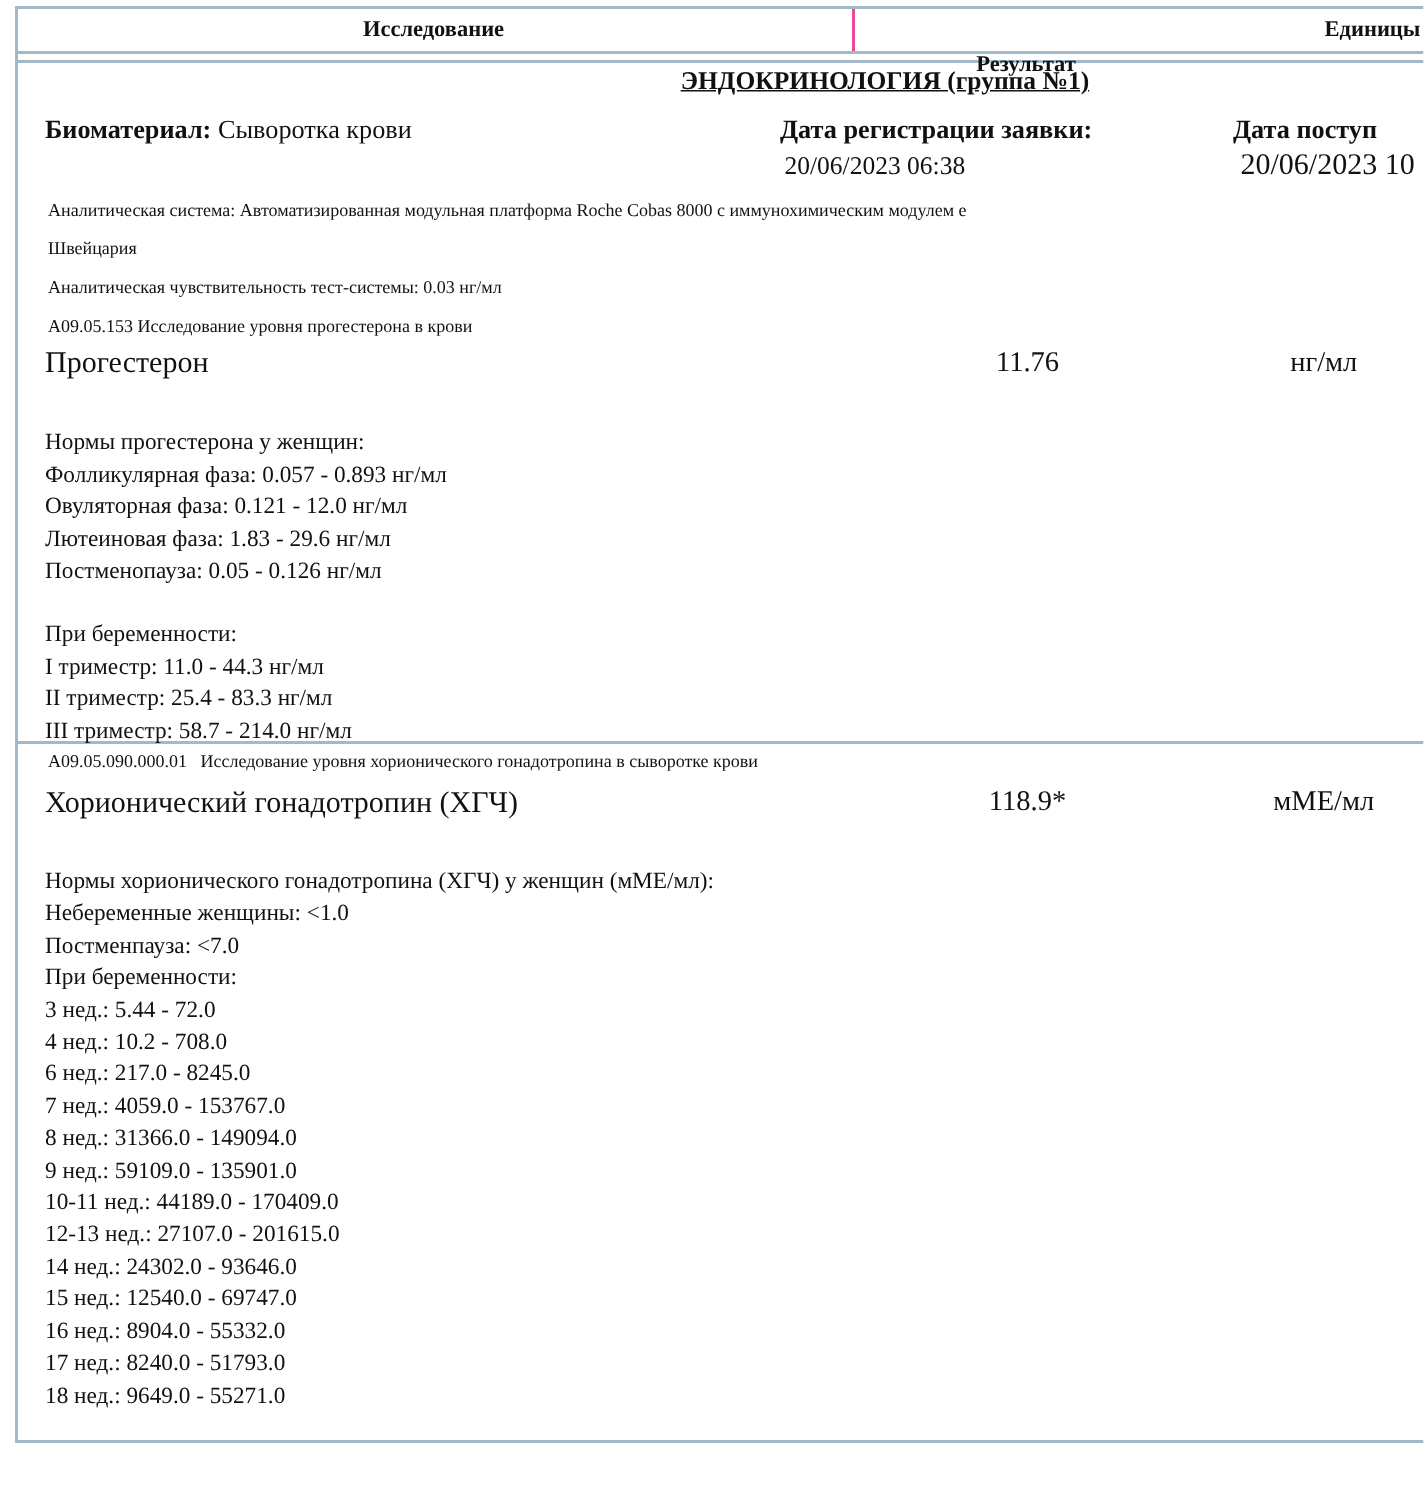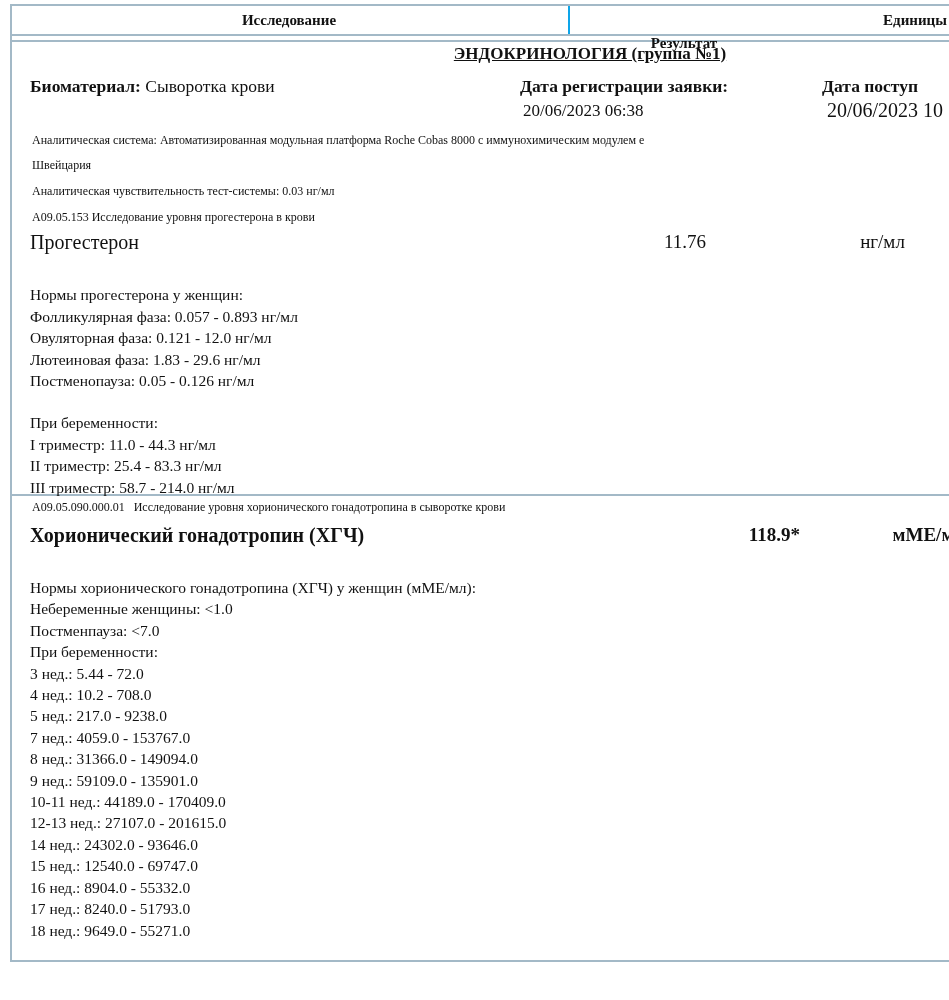--- a/index.html
+++ b/index.html
@@ -23,21 +23,21 @@
     position: absolute; left: 10px; top: 4px;
     width: 1160px; height: 32px;
     border-top: 2px solid #a3b9c7;
     border-bottom: 2px solid #a3b9c7;
     display: flex; align-items: stretch;
     font-weight: bold; font-size: 15px;
   }
   .header-cell {
     display: flex; align-items: center; justify-content: center;
   }
-  .hc-study  { width: 560px; border-right: 2px solid #0ea5e9; }
+  .hc-study  { width: 560px; border-right: 2px solid #ec4899; }
   .hc-result { width: 230px; border-right: 2px solid #a3b9c7; margin-top: 37px; }
   .hc-units  { width: 230px; }
   .body-box {
     position: absolute; left: 10px; top: 40px;
     width: 1200px; height: 922px;
     border-top: 2px solid #a3b9c7;
     border-bottom: 2px solid #a3b9c7;
   }
   .section-divider {
     position: absolute; left: 10px; top: 494px;
@@ -63,21 +63,21 @@
   .it1 { top: 133px; }
   .it2 { top: 158px; }
   .it3 { top: 184px; }
   .code1 { top: 210px; }
   .code2 { top: 500px; }
   .test-name   { left: 30px; font-size: 20px; white-space: nowrap; }
   .test-result { left: 570px; width: 230px; text-align: center; font-size: 19px; }
   .test-units  { left: 800px; width: 165px; text-align: center; font-size: 19px; }
   .row1 { top: 231px; }
   .row2 { top: 524px; }
-  .bold { font-weight: bold; text-align: right; }
+  .bold { font-weight: normal; }
   .norms {
     left: 30px; font-size: 15.5px; line-height: 21.5px; white-space: nowrap;
   }
   .norms-a { top: 284px; }
   .norms-b { top: 412px; }
   .norms-hcg { top: 577px; line-height: 21.4px; }
 </style>
 </head>
 <body>
 
@@ -129,21 +129,21 @@
   <div class="abs test-name row2 bold">Хорионический гонадотропин (ХГЧ)</div>
   <div class="abs test-result row2 bold">118.9*</div>
   <div class="abs test-units row2 bold">мМЕ/мл</div>
   <div class="abs norms norms-hcg">
       <div>Нормы хорионического гонадотропина (ХГЧ) у женщин (мМЕ/мл):</div>
       <div>Небеременные женщины: &lt;1.0</div>
       <div>Постменпауза: &lt;7.0</div>
       <div>При беременности:</div>
       <div>3 нед.: 5.44 - 72.0</div>
       <div>4 нед.: 10.2 - 708.0</div>
-      <div>5 нед.: 217.0 - 9238.0</div>
+      <div>6 нед.: 217.0 - 8245.0</div>
       <div>7 нед.: 4059.0 - 153767.0</div>
       <div>8 нед.: 31366.0 - 149094.0</div>
       <div>9 нед.: 59109.0 - 135901.0</div>
       <div>10-11 нед.: 44189.0 - 170409.0</div>
       <div>12-13 нед.: 27107.0 - 201615.0</div>
       <div>14 нед.: 24302.0 - 93646.0</div>
       <div>15 нед.: 12540.0 - 69747.0</div>
       <div>16 нед.: 8904.0 - 55332.0</div>
       <div>17 нед.: 8240.0 - 51793.0</div>
       <div>18 нед.: 9649.0 - 55271.0</div>

